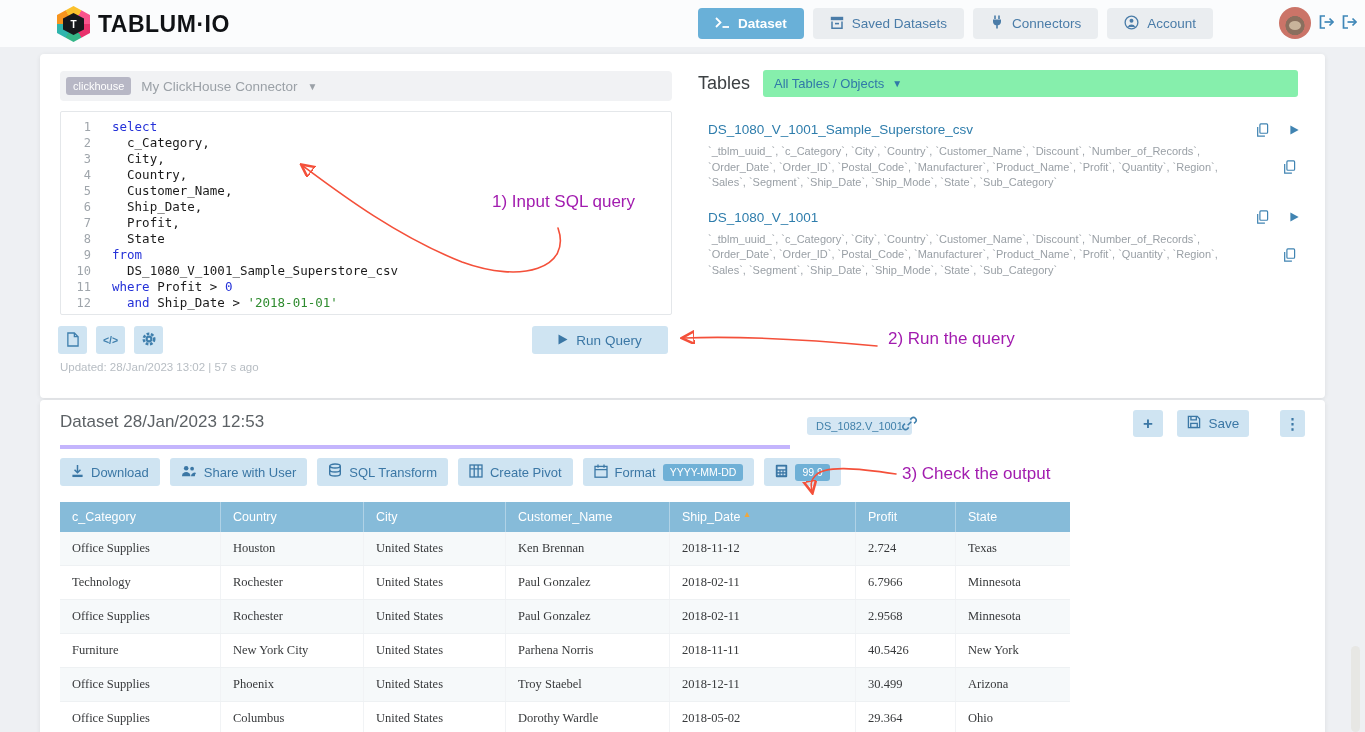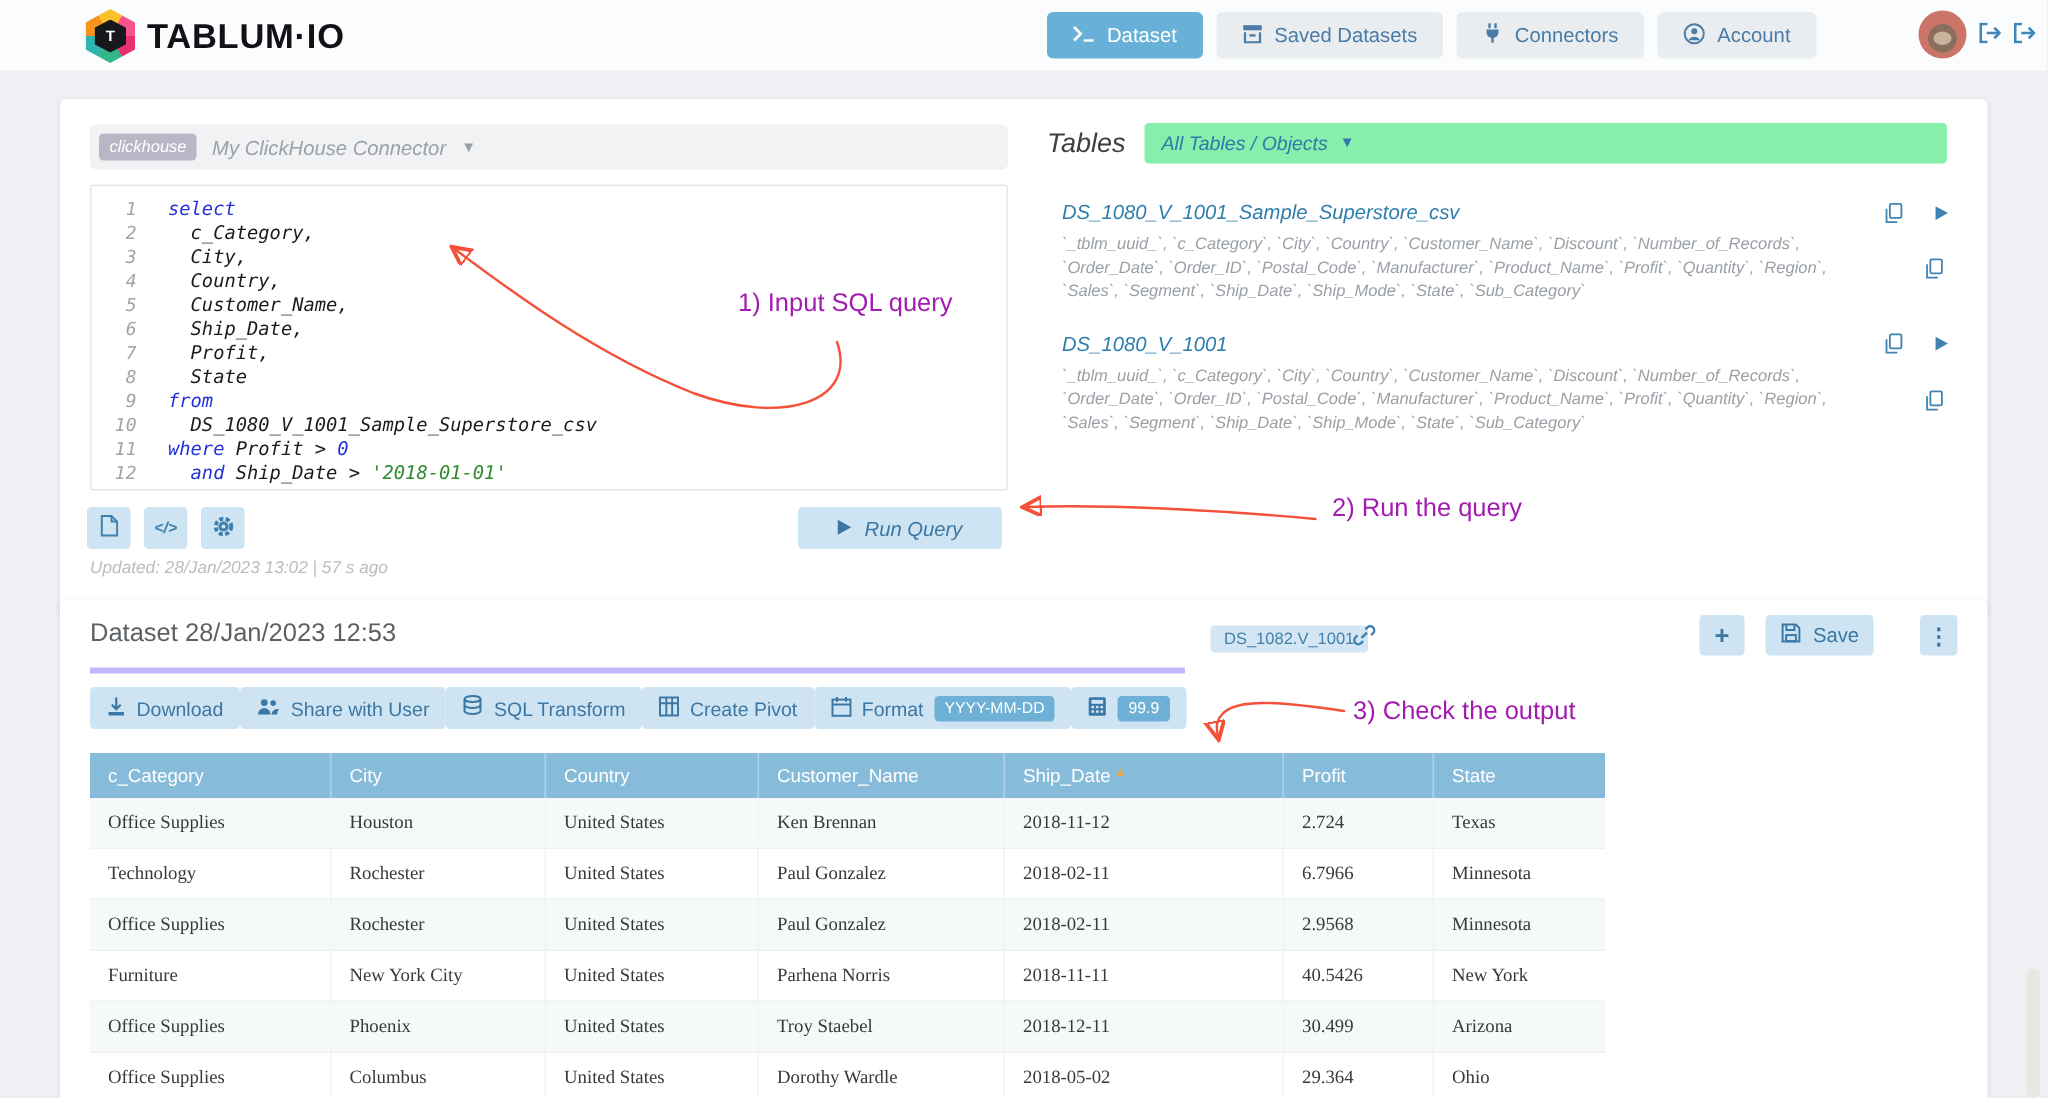--- a/index.html
+++ b/index.html
@@ -12,31 +12,31 @@
   .logo-hex { width:33px; height:36px; position:relative;
     background:conic-gradient(from -90deg,#f7941e 0 60deg,#fbc12d 60deg 120deg,#f9548c 120deg 180deg,#e8326d 180deg 240deg,#35b688 240deg 300deg,#2fb5ad 300deg 360deg);
     clip-path:polygon(50% 0,100% 25%,100% 75%,50% 100%,0 75%,0 25%); }
   .logo-core { position:absolute; inset:7px 6px; background:#16181c;
     clip-path:polygon(50% 0,100% 25%,100% 75%,50% 100%,0 75%,0 25%);
     display:flex; align-items:center; justify-content:center; color:#fff; font-size:10px; font-weight:bold; }
   .brand-text { font-size:23px; font-weight:800; letter-spacing:.5px; color:#101215; }
   .nav-buttons { position:absolute; left:698px; top:8px; display:flex; gap:9px; }
   .btn-nav { height:31px; padding:0 17px; border-radius:4px; background:#eaedf0; color:#4a7ca8;
     font-size:13.5px; display:flex; align-items:center; gap:8px; cursor:pointer; white-space:nowrap; }
-  .btn-nav.active { background:#69b0d8; color:#fff; }
+  .btn-nav.active { background:#69b0d8; color:#fff;font-weight:bold; }
   .avatar { position:absolute; right:54px; top:7px; width:32px; height:32px; border-radius:50%;
     background:radial-gradient(circle at 50% 58%, #8a6f5e 0 38%, #cb7468 40%); overflow:hidden; }
   .avatar::after { content:""; position:absolute; left:10px; top:14px; width:12px; height:9px; border-radius:50%; background:#c9b39b; }
   .exit-1 { position:absolute; right:31px; top:15px; }
   .exit-2 { position:absolute; right:8px; top:15px; }
 
   
   .panel { position:absolute; left:40px; width:1285px; background:#fff; border-radius:4px;
     box-shadow:0 1px 4px rgba(60,64,67,.10); }
-  .panel-top { top:66px; height:344px;font-style:italic; }
+  .panel-top { top:54px; height:344px; }
   .panel-bottom { top:400px; height:380px; }
 
   
   .connector-bar { position:absolute; left:20px; top:17px; width:612px; height:30px; background:#f1f2f4;
     border-radius:4px; display:flex; align-items:center; gap:10px; padding:0 6px; cursor:pointer; }
   .connector-badge { background:#b7b7c5; color:#fff; font-size:11px; padding:3px 7px; border-radius:3px; }
   .connector-name { color:#9ba1a7; font-size:13.5px;text-align:center; }
   .caret { color:#9ba1a7; font-size:10px; }
   .sql-editor { position:absolute; left:20px; top:57px; width:612px; height:204px;
     border:1px solid #e4e7ea; border-radius:2px; display:flex; padding-top:7px;
@@ -83,21 +83,21 @@
   .ds-title { font-size:17px; color:#5c6165; }
   .ds-badge { position:absolute; left:767px; top:17px; background:#d4e6f3; color:#4180aa;
     font-size:11px; padding:3px 9px; border-radius:3px; }
   .ds-link { position:absolute; left:861px; top:15px; cursor:pointer; }
   .btn-sm { position:absolute; top:10px; height:27px; background:#cfe4f2; border-radius:3px;
     color:#3b77a5; display:flex; align-items:center; justify-content:center; gap:8px;
     font-size:13.5px; cursor:pointer; }
   .btn-plus { left:1093px; width:30px; font-size:17px; font-weight:bold; }
   .btn-save { left:1137px; width:72px; }
   .btn-kebab { left:1240px; width:25px; font-size:15px; font-weight:bold; }
-  .toolbar { position:absolute; left:20px; top:58px; display:flex; }
+  .toolbar { position:absolute; left:20px; top:58px; display:flex; gap:10px; }
   .btn-tool { height:28px; padding:0 11px; background:#cfe4f2; border-radius:3px; color:#3b77a5;
     font-size:13px; display:flex; align-items:center; gap:7px; cursor:pointer; white-space:nowrap; }
   .mini-badge { background:#6fb0d6; color:#fff; font-size:10.5px; padding:2.5px 7px; border-radius:3px; }
 
   
   .grid { position:absolute; left:20px; top:102px; width:1010px; }
   .g-head, .g-row { display:grid; grid-template-columns:160px 143px 142px 164px 186px 100px 115px; }
   .g-head { height:30px; background:#86bbd9; }
   .gh-cell { color:#fff; font-size:12.5px; display:flex; align-items:center; padding-left:12px;
     border-left:1px solid rgba(255,255,255,.35); cursor:pointer; }
@@ -360,22 +360,22 @@
               <rect x="8.6" y="9.6" width="1.8" height="1.6"></rect>
             </g>
           </svg></span>
       <span class="mini-badge">99.9</span>
     </div>
   </div>
 
   <div class="grid">
     <div class="g-head">
         <div class="gh-cell">c_Category</div>
+        <div class="gh-cell">Country</div>
         <div class="gh-cell">City</div>
-        <div class="gh-cell">Country</div>
         <div class="gh-cell">Customer_Name</div>
         <div class="gh-cell">Ship_Date<span class="sort-marker">▴</span></div>
         <div class="gh-cell">Profit</div>
         <div class="gh-cell">State</div>
       </div>
     <div>
         <div class="g-row odd">
           <div class="g-cell">Office Supplies</div>
           <div class="g-cell">Houston</div>
           <div class="g-cell">United States</div>

